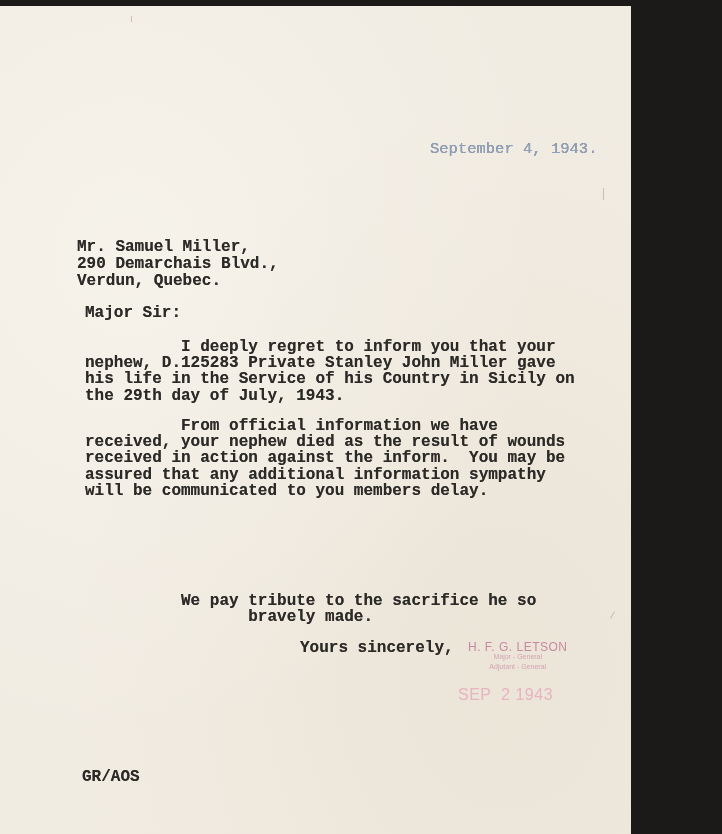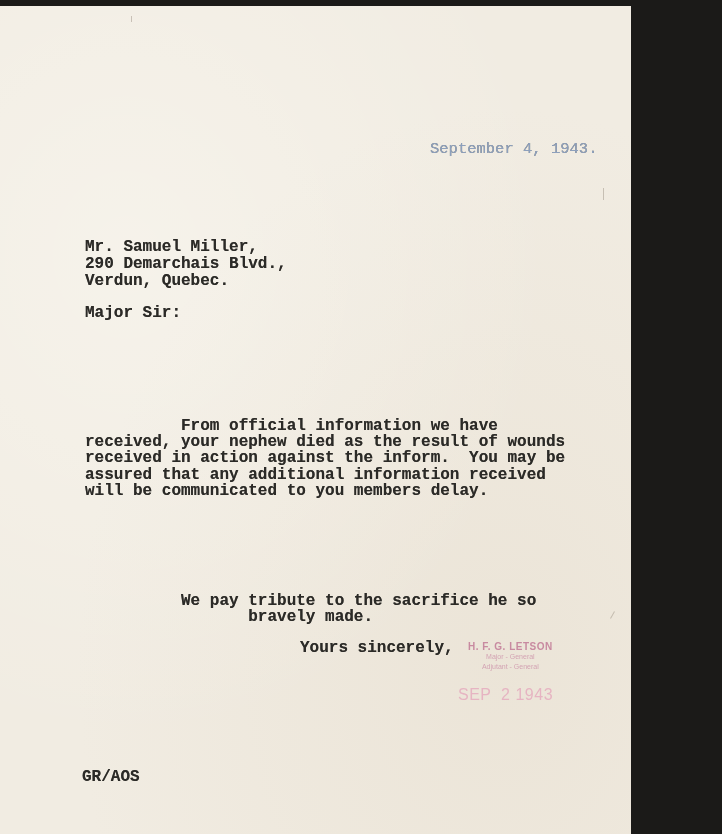--- a/index.html
+++ b/index.html
@@ -34,40 +34,40 @@
       font-weight: bold;
       text-shadow: 0 0 0.4px rgba(40,38,34,0.6);
     }
     .date {
       left: 430px;
       top: 135px;
       color: #8da0bd;
       font-weight: normal;
       font-size: 15.5px;
     }
-    .address { left: 85px; top: 233px; line-height: 17px; }
+    .address { left: 77px; top: 233px; line-height: 17px; }
     .salutation { left: 85px; top: 299px; }
     .para1 { left: 85px; top: 333px; }
     .para2 { left: 85px; top: 412px; }
     .para3 { left: 85px; top: 508px; }
     .para4 { left: 85px; top: 587px; text-align: center; }
     .closing { left: 300px; top: 634px; }
     .signature { left: 290px; top: 698px; line-height: 16.5px; }
     .initials { left: 82px; top: 763px; }
 
     .stamp-name {
       position: absolute;
       left: 468px;
       top: 636px;
       font-family: "Liberation Sans", "DejaVu Sans", sans-serif;
       color: #c88aa0;
       text-align: center;
       line-height: 10px;
     }
-    .stamp-name .l1 { font-size: 10px; font-weight: bold; letter-spacing: 0.5px; display: block; }
+    .stamp-name .l1 { font-size: 12px; font-weight: normal; letter-spacing: 0.5px; display: block; }
     .stamp-name .l2, .stamp-name .l3 { font-size: 7px; display: block; color: #d3a3b3; }
 
     .stamp-date {
       position: absolute;
       left: 458px;
       top: 680px;
       font-family: "Liberation Sans", "DejaVu Sans", sans-serif;
       font-size: 16px;
       color: #e6b4c2;
       letter-spacing: 0.5px;
@@ -85,25 +85,29 @@
 <div class="paper">
 
   <div class="type date">September 4, 1943.</div>
 
   <div class="type address"><span>Mr. Samuel Miller,</span>
 <span>290 Demarchais Blvd.,</span>
 <span>Verdun, Quebec.</span></div>
 
   <div class="type salutation">Major Sir:</div>
 
+  <div class="type para1"><span>          I deeply regret to inform you that your</span>
+<span>nephew, D.125283 Private Stanley John Miller gave</span>
+<span>his life in the Service of his Country in Sicily on</span>
+<span>the 29th day of July, 1943.</span></div>
 
   <div class="type para2"><span>          From official information we have</span>
 <span>received, your nephew died as the result of wounds</span>
 <span>received in action against the inform.  You may be</span>
-<span>assured that any additional information received</span>
+<span>assured that any additional information sympathy</span>
 <span>will be communicated to you members delay.</span></div>
 
 
   <div class="type para4"><span>          We pay tribute to the sacrifice he so</span>
 <span>bravely made.</span></div>
 
   <div class="type closing">Yours sincerely,</div>
 
   <div class="stamp-name">
     <span class="l1">H. F. G. LETSON</span>

